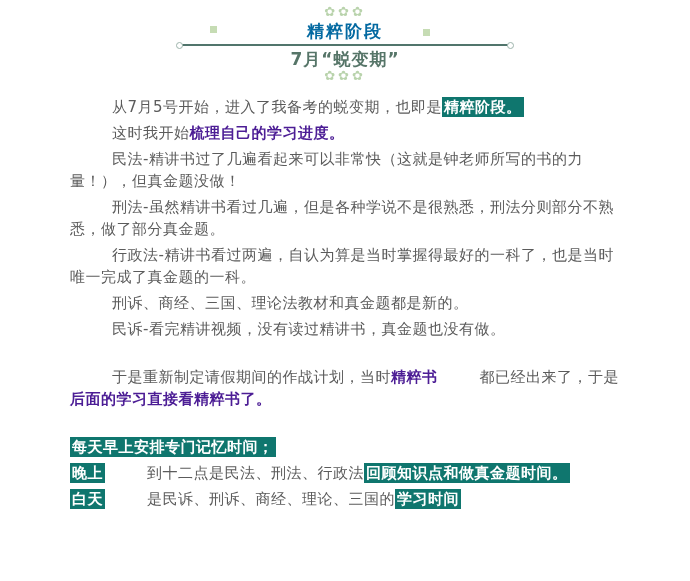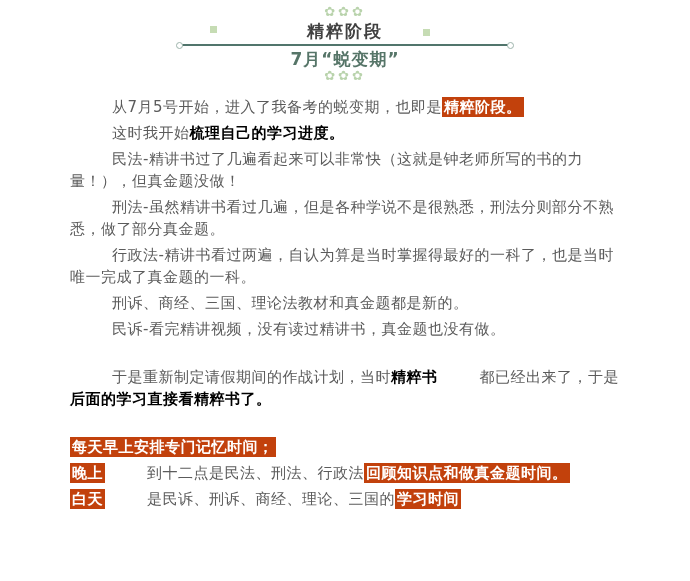--- a/index.html
+++ b/index.html
@@ -27,21 +27,21 @@
     font-size: 13px;
     color: #b9d3ac;
     letter-spacing: 3px;
     user-select: none;
   }
   .stage-title {
     margin: 2px 0 0 0;
     padding-bottom: 3px;
     font-size: 17px;
     font-weight: bold;
-    color: #404040;
+    color: #0369a1;
     letter-spacing: 2px;
     line-height: 20px;
     border-bottom: 2px solid #51756c;
     position: relative;
   }
   
   .stage-title::before, .stage-title::after {
     content: "";
     position: absolute;
     bottom: -5px;
@@ -76,23 +76,23 @@
     font-size: 15px;
     color: #5b5b5b;
     letter-spacing: 0.5px;
   }
   .article p {
     margin: 0 0 4px 0;
     line-height: 22px;
   }
   .blank { height: 22px; }
   .seg-normal { font-weight: normal; margin-left: 42px; }
-  .seg-bold { font-weight: bold; color: #000000; font-family: Liberation Serif, serif; }
+  .seg-bold { font-weight: bold; color: #4c1d95; font-family: Liberation Serif, serif; }
   .seg-highlight {
-    background: #c2410c;
+    background: #0f766e;
     color: #ffffff;
     font-weight: bold;
     padding: 1px 2px;
   }
 </style>
 </head>
 <body>
 
 <div class="page">
 

